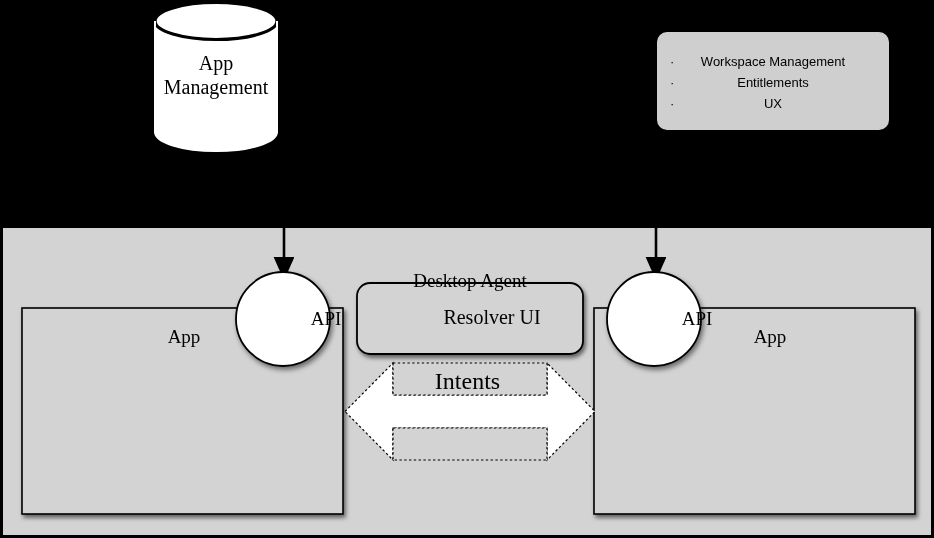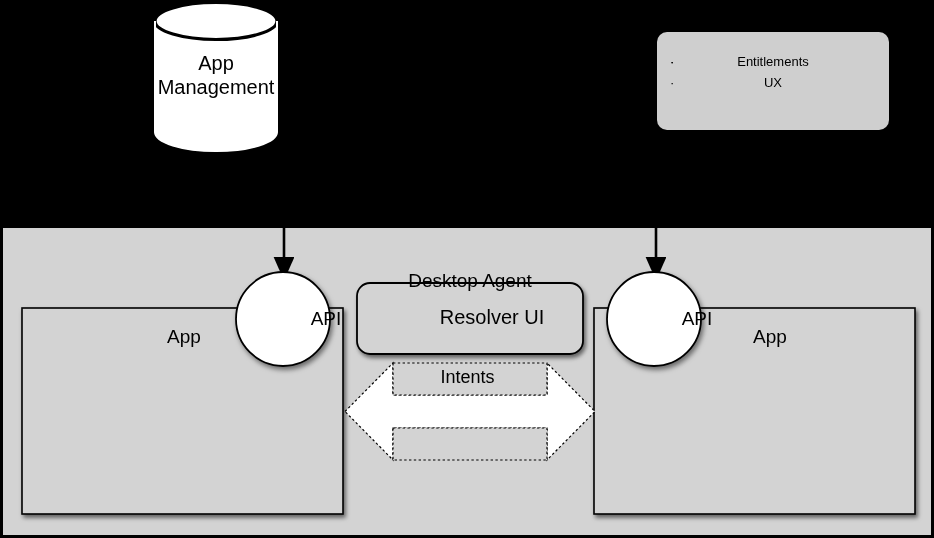--- a/index.html
+++ b/index.html
@@ -21,21 +21,21 @@
     left: 0;
     top: 0;
     width: 934px;
     height: 538px;
   }
 
   
   .txt {
     position: absolute;
     color: #000000;
-    font-family: Liberation Sans, sans-serif;
+    font-family: Liberation Serif, serif;
     text-align: center;
     line-height: 1.18;
     white-space: pre;
     pointer-events: none;
   }
 
   .app-dir-label {
     left: 155px;
     top: 52px;
     width: 122px;
@@ -67,21 +67,21 @@
     width: 120px;
     font-size: 19px;
   }
   .app-label.left  { left: 124px; top: 326px; }
   .app-label.right { left: 710px; top: 326px; }
 
   .intents-label {
     left: 385px;
     top: 367px;
     width: 165px;
-    font-size: 18px;
+    font-size: 24px;
   }
   .contextdata-label {
     left: 385px;
     top: 432px;
     width: 165px;
     font-size: 18px;
   }
 
   
   .bullet-card {
@@ -181,20 +181,21 @@
       <path d="M277,21 L277,132" fill="none" stroke="#ffffff" stroke-width="2"></path>
     </g>
   </svg>
 
   <div class="txt app-dir-label"><span>App</span><br><span>Management</span></div>
 
   <div class="bullet-card">
     <ul class="bullet-list">
       <li>
         <span class="bullet-dot">·</span>
+        <span>Workspace Management</span>
       </li>
       <li>
         <span class="bullet-dot">·</span>
         <span>Entitlements</span>
       </li>
       <li>
         <span class="bullet-dot">·</span>
         <span>UX</span>
       </li>
     </ul>

